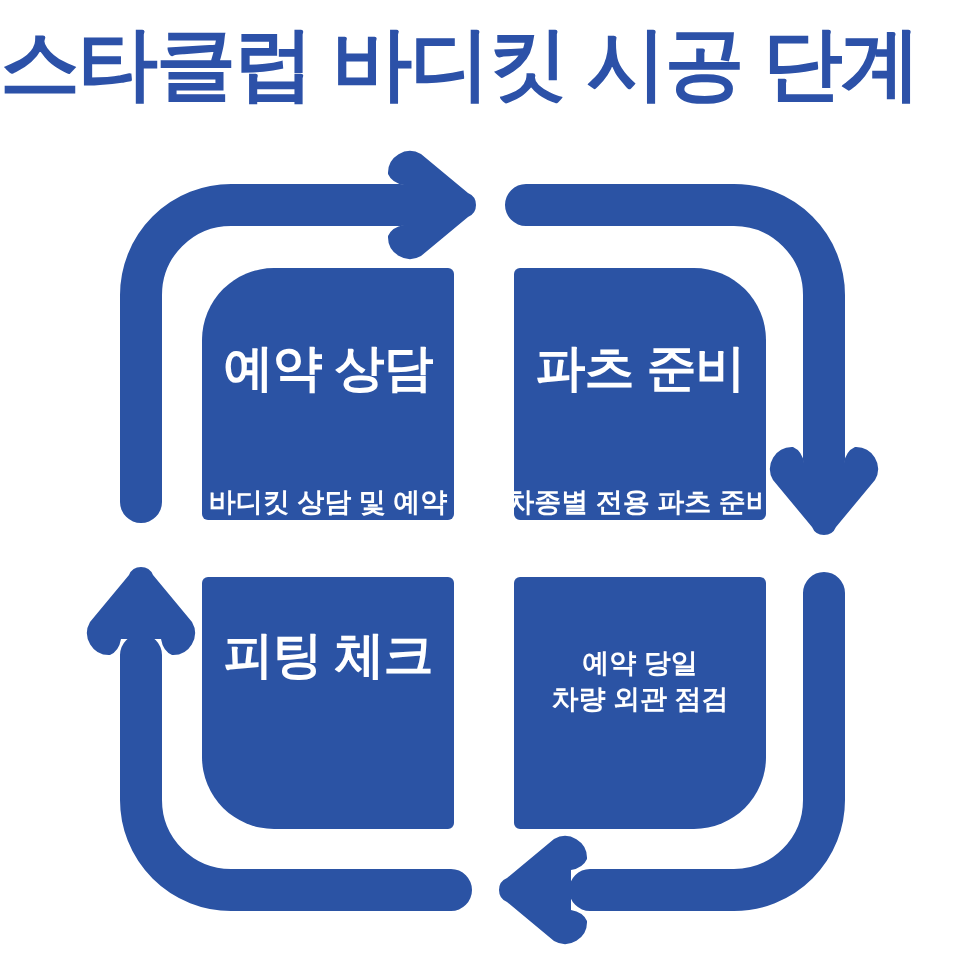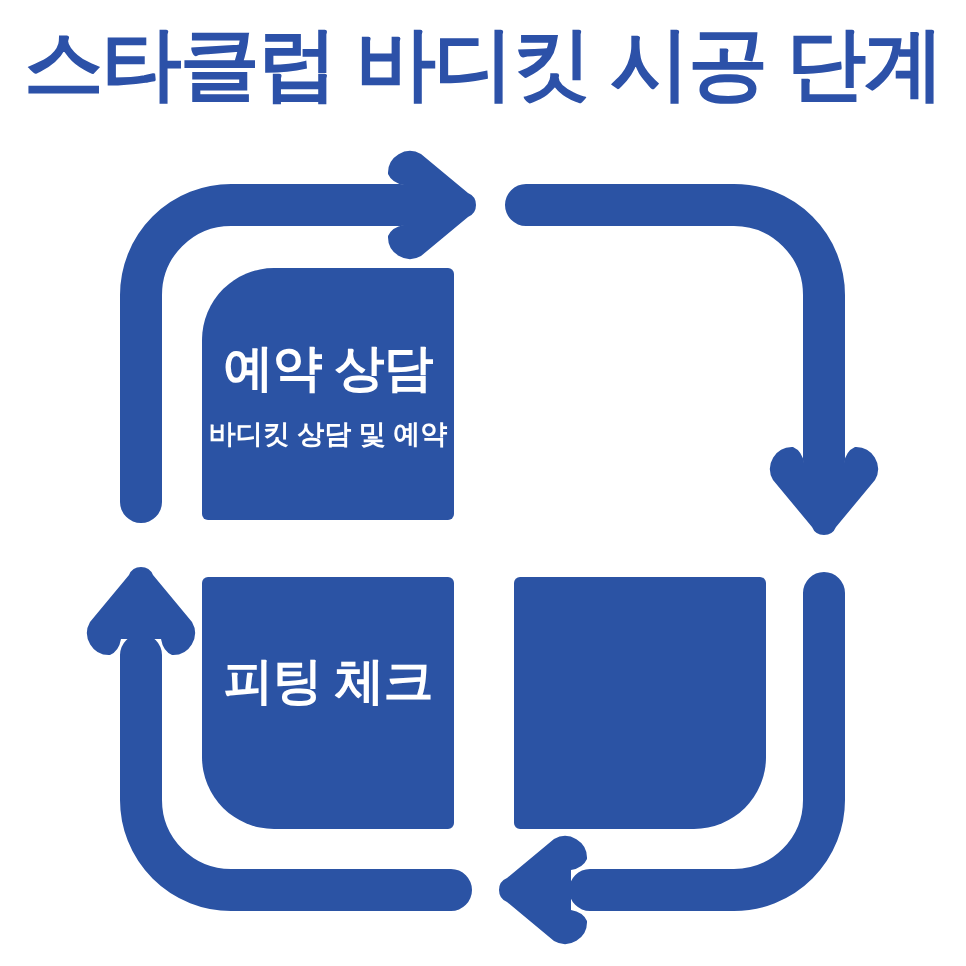--- a/index.html
+++ b/index.html
@@ -13,21 +13,21 @@
   .canvas{
     position:relative;
     width:966px;height:966px;
     background:var(--background);
     overflow:hidden;
     font-family:"Liberation Sans","DejaVu Sans",sans-serif;
   }
   .page-title{
     position:absolute;
     top:20px;left:0;width:966px;
-    text-align:center;
+    text-align:left;
     font-size:80px;
     font-weight:900;
     letter-spacing:-2px;
     color:var(--title-blue);
     line-height:1.1;
     white-space:nowrap;
   }
   .cycle-svg{
     position:absolute;
     top:0;left:0;width:966px;height:966px;
@@ -44,27 +44,28 @@
   }
   .step-box{
     position:absolute;
     width:252px;height:252px;
     background:var(--primary-blue);
     color:var(--text-on-blue);
     display:flex;
     flex-direction:column;
     align-items:center;
     text-align:center;
+    justify-content:space-between;
   }
   .step-box.pos-1{left:202px;top:268px;border-radius:72px 6px 6px 6px;}
   .step-box.pos-2{left:514px;top:268px;border-radius:6px 72px 6px 6px;}
   .step-box.pos-3{left:202px;top:577px;border-radius:6px 6px 6px 72px;}
   .step-box.pos-4{left:514px;top:577px;border-radius:6px 6px 72px 6px;}
   .step-box.row-1{padding-top:72px;}
-  .step-box.row-2{padding-top:76px;}
+  .step-box.row-2{padding-top:50px;}
   .step-heading{
     font-size:50px;
     font-weight:900;
     letter-spacing:-1px;
     line-height:56px;
     white-space:nowrap;
   }
   .step-box.row-1 .step-description{margin-top:20px;}
   .step-box.row-2 .step-description{margin-top:18px;}
   .step-description{
@@ -119,23 +120,32 @@
   </svg>
 
   <div class="step-box pos-1 row-1">
     <div class="step-heading">예약 상담</div>
     <div class="step-description">
       <span class="desc-line">바디킷 상담 및 예약</span>
       <span class="desc-line"></span>
     </div>
   </div>
 
+  <div class="step-box pos-2 row-1">
+    <div class="step-heading">파츠 준비</div>
+    <div class="step-description">
+      <span class="desc-line">차종별 전용 파츠 준비</span>
+      <span class="desc-line"></span>
+    </div>
+  </div>
 
   <div class="step-box pos-3 row-2">
     <div class="step-heading">피팅 체크</div>
   </div>
 
   <div class="step-box pos-4 row-2">
     <div class="step-description">
+      <span class="desc-line">예약 당일</span>
+      <span class="desc-line">차량 외관 점검</span>
     </div>
   </div>
 
 </div>
 
 </body></html>

